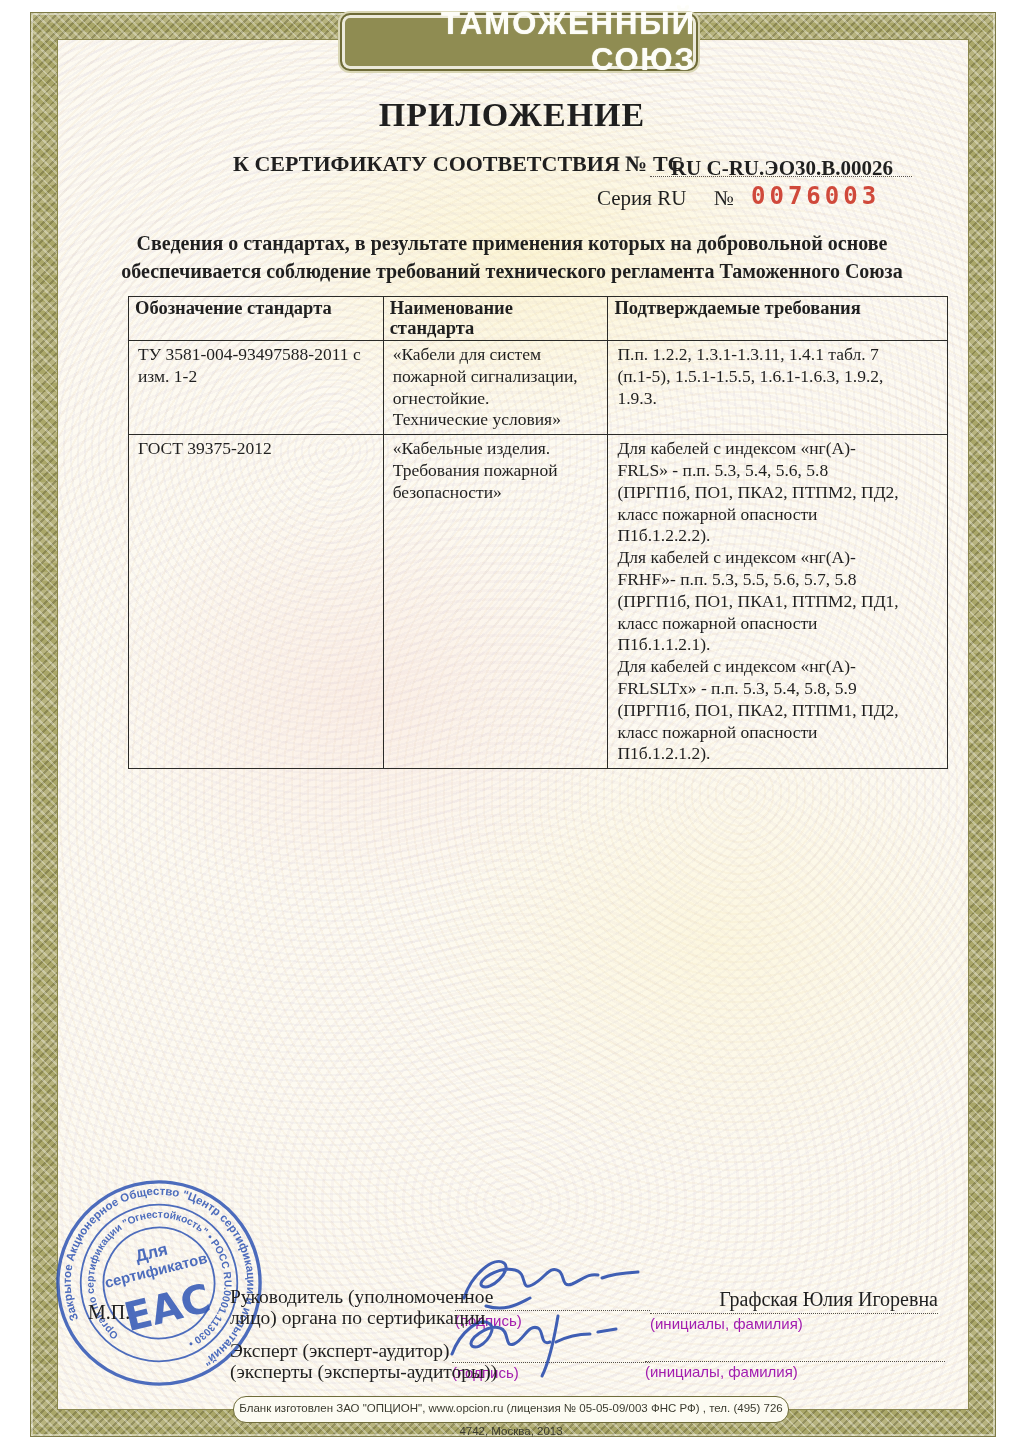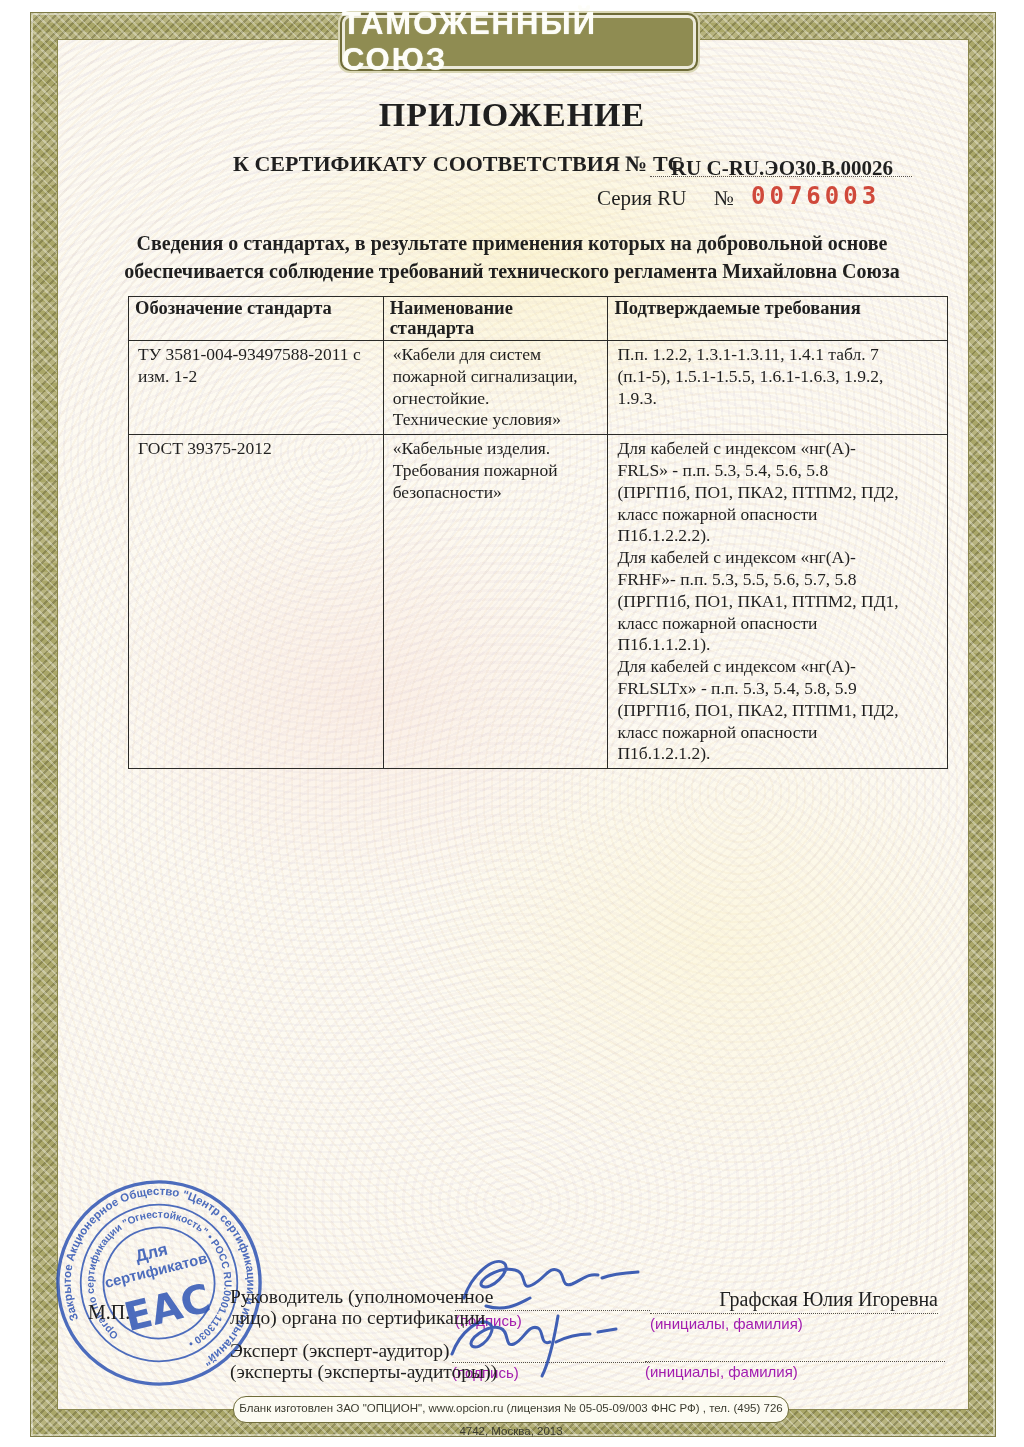--- a/index.html
+++ b/index.html
@@ -28,21 +28,21 @@
       repeating-radial-gradient(circle at 30% 30%, rgba(130,130,190,0.06) 0 2px, transparent 2px 7px),
       repeating-radial-gradient(circle at 75% 55%, rgba(205,160,90,0.07) 0 2px, transparent 2px 8px),
       repeating-radial-gradient(circle at 50% 85%, rgba(160,120,170,0.05) 0 3px, transparent 3px 9px),
       #fdfaf1;
     border:1px solid #8a874e;
   }
   .banner {
     position:absolute; left:340px; top:13px; width:354px; height:54px;
     background:#8f8c52; border:2px solid #6e6b38; border-radius:10px;
     box-shadow: inset 0 0 0 3px #eceadb, 0 0 0 2px #d9d6b5;
-    display:flex; align-items:center; justify-content:center; z-index:5;
+    display:flex; align-items:center; justify-content:center; z-index:5;text-align:right;
   }
   .banner span {
     font-family:"Liberation Sans", sans-serif; font-weight:bold; font-size:31px;
     color:#fdfdf8; letter-spacing:2px; text-shadow:0 0 1px #fdfdf8;
   }
   .abs { position:absolute; z-index:4; }
   .doc-title { top:96px; left:0; width:100%; text-align:center; font-size:34px; font-weight:bold; letter-spacing:1px; }
   .cert-label { left:233px; top:151px; font-size:22px; font-weight:bold; }
   .cert-number { left:652px; top:156px; width:260px; text-align:center; font-size:21px; font-weight:bold; }
   .cert-underline { left:650px; top:176px; width:262px; border-bottom:1px dotted #5a564e; height:0; }
@@ -105,21 +105,21 @@
 
   <div class="abs doc-title">ПРИЛОЖЕНИЕ</div>
   <div class="abs cert-number">RU C-RU.ЭО30.В.00026</div>
   <div class="abs cert-underline"></div>
 
   <div class="abs series-label">Серия RU</div>
   <div class="abs number-sign">№</div>
   <div class="abs serial-number">0076003</div>
 
   <div class="abs intro">Сведения о стандартах, в результате применения которых на добровольной основе
-обеспечивается соблюдение требований технического регламента Михайловна Союза</div>
+обеспечивается соблюдение требований технического регламента Таможенного Союза</div>
 
   <table class="std-table">
     <colgroup>
       <col class="col-designation">
         <col class="col-name">
         <col class="col-req">
     </colgroup>
     <thead>
       <tr>
         <th>Обозначение стандарта</th>

